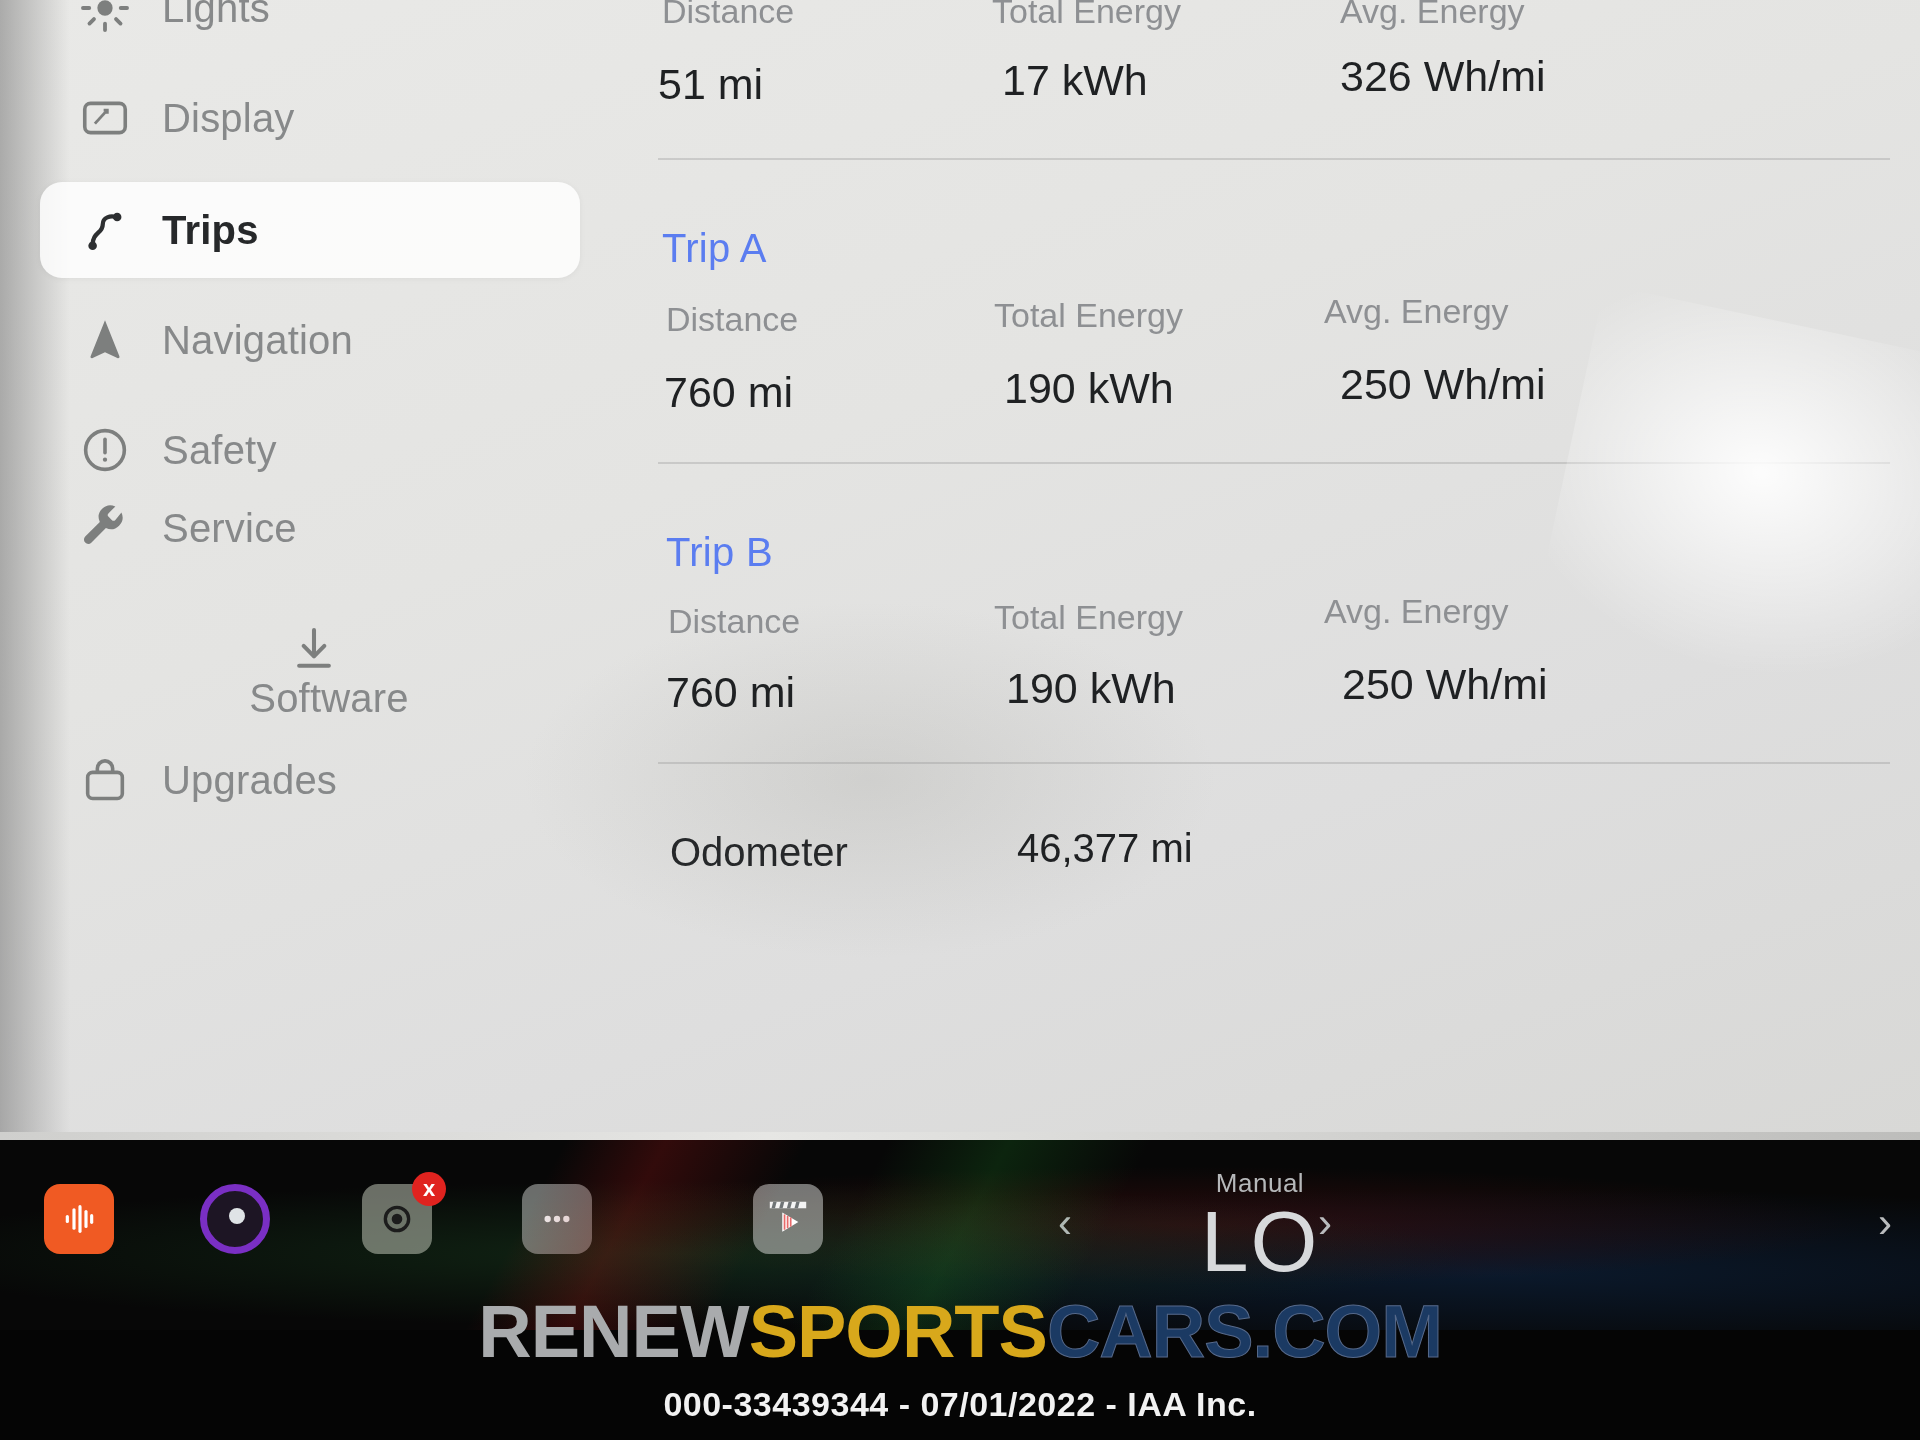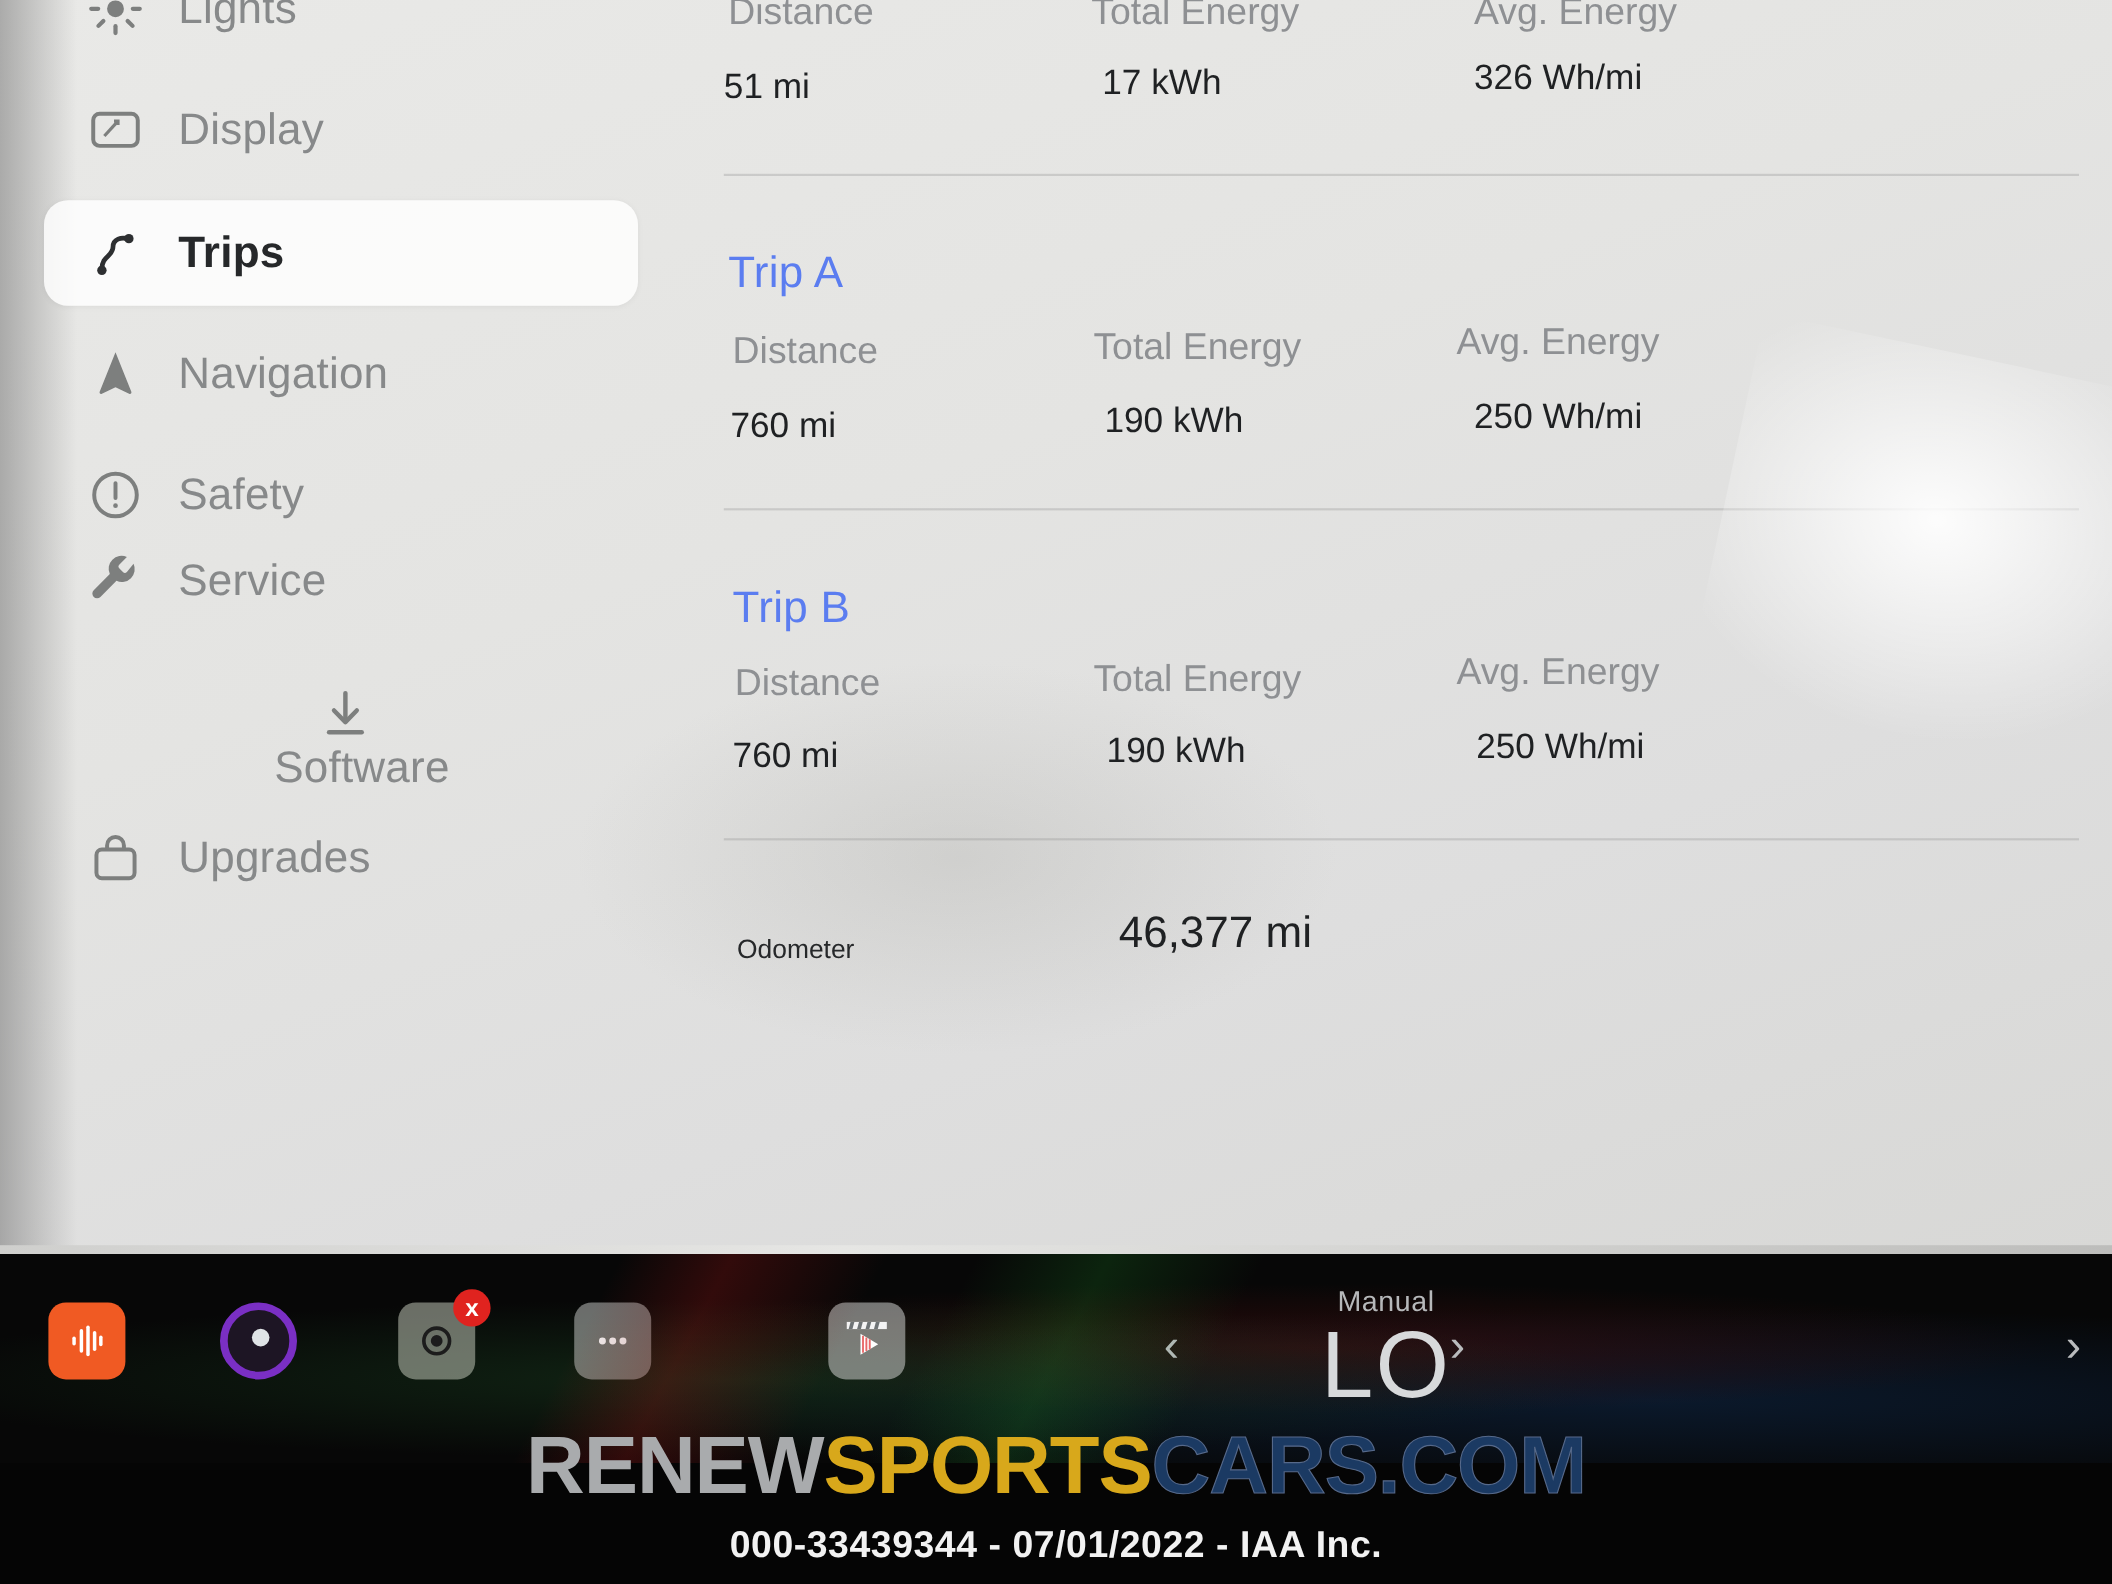--- a/index.html
+++ b/index.html
@@ -99,30 +99,29 @@
     letter-spacing: .3px;
   }
   .cell-label {
     position: absolute;
     font-size: 34px;
     color: #8e9093;
     white-space: nowrap;
   }
   .cell-value {
     position: absolute;
-    font-size: 32px;
+    font-size: 43px;
     color: #1f2123;
     white-space: nowrap;
   }
   .odo-label {
     position: absolute;
-    font-size: 24px;
+    font-size: 40px;
     color: #26282a;
     white-space: nowrap;
-    margin-top: 20px;
   }
   .odo-value {
     position: absolute;
     font-size: 40px;
     color: #1f2123;
     white-space: nowrap;
   }
 
   
   #dock {

